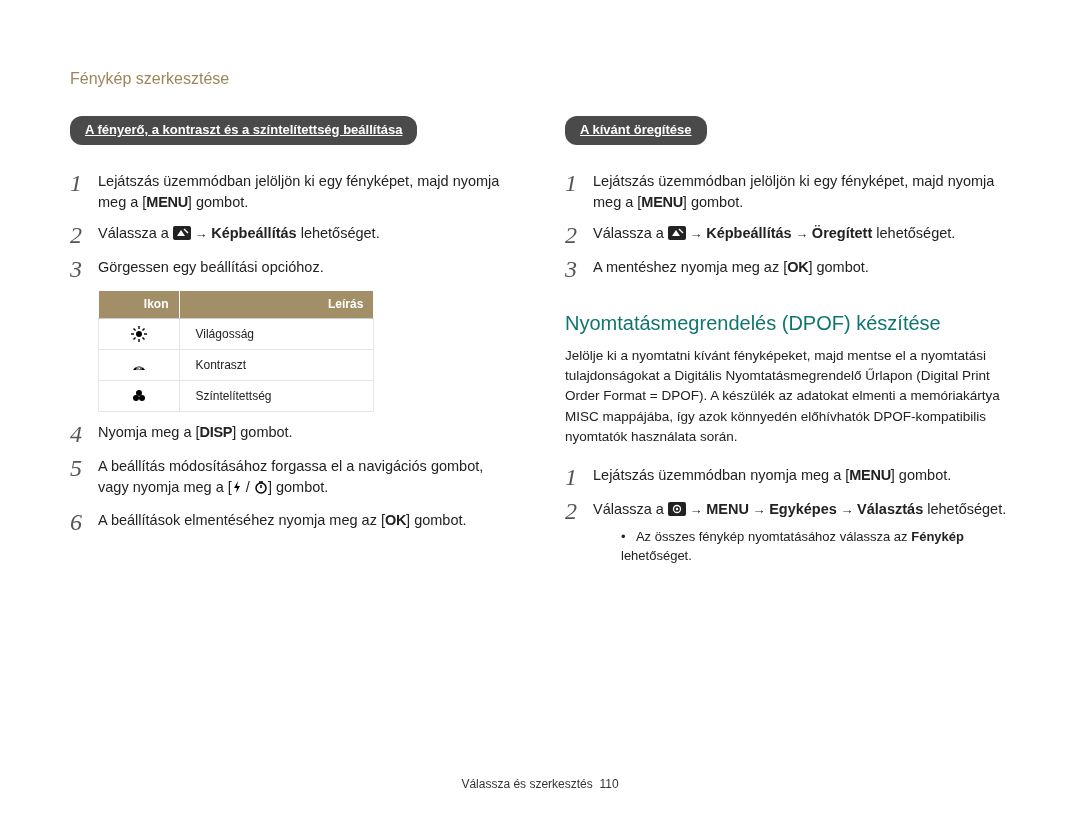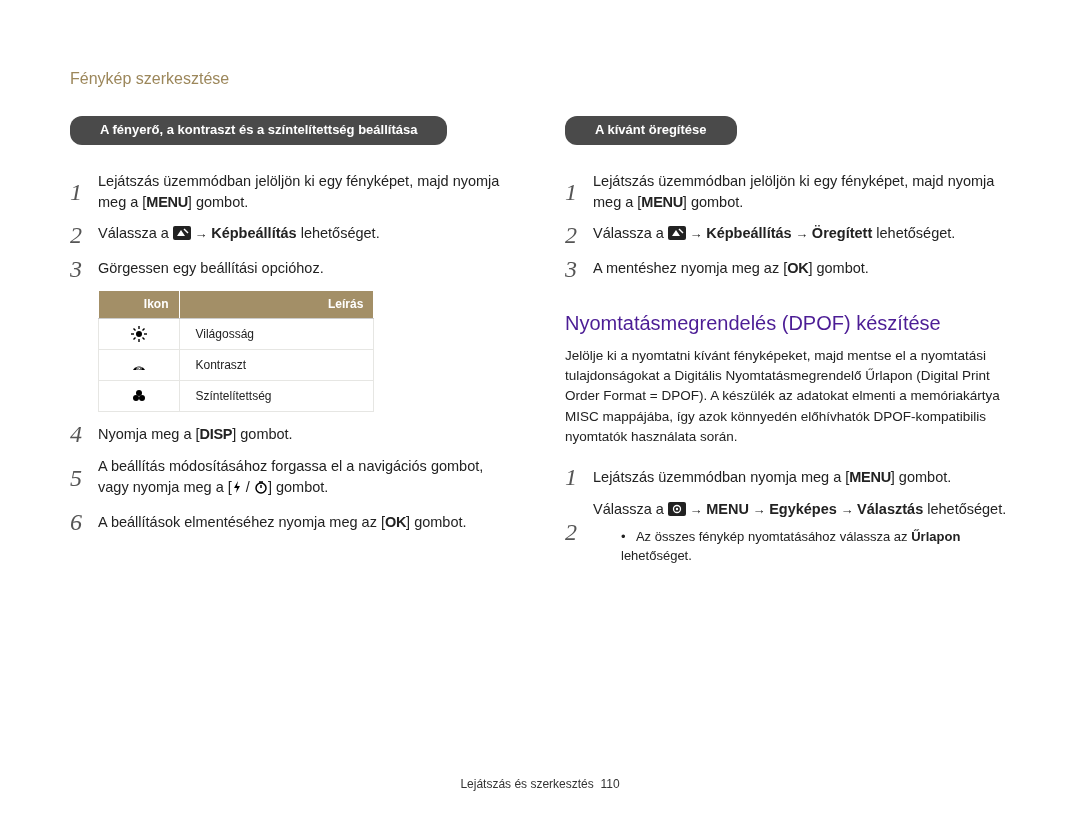--- a/index.html
+++ b/index.html
@@ -30,34 +30,35 @@
     flex: 1;
     font-size: 14.5px;
     line-height: 1.45;
   }
   .section-header {
     display: inline-block;
     background: #4a4a4a;
     color: #fff;
     font-weight: 600;
     font-size: 13px;
-    padding: 5px 30px;
+    padding: 5px 15px;
     border-radius: 12px;
     margin-bottom: 16px;
+    text-decoration: underline;
   }
   ol.steps {
     list-style: none;
     padding: 0;
     margin: 0;
     counter-reset: step;
   }
   ol.steps > li {
     display: flex;
     margin: 10px 0;
-    align-items: center;
+    align-items: flex-start;
   }
   ol.steps > li::before {
     counter-increment: step;
     content: counter(step);
     font-style: italic;
     font-family: Georgia, 'Times New Roman', serif;
     font-size: 24px;
     color: #555;
     width: 28px;
     flex-shrink: 0;
@@ -100,21 +101,21 @@
     padding: 6px 16px;
     border-bottom: 1px solid #e6e6e3;
     border-right: 1px solid #e6e6e3;
   }
   .icon-table td:first-child {
     text-align: center;
     border-left: 1px solid #e6e6e3;
   }
   .icon-cell svg { display: block; margin: 0 auto; }
   .blue-heading {
-    color: #4c1d95;
+    color: #0f766e;
     font-size: 20px;
     font-weight: 400;
     margin: 28px 0 8px 0;
   }
   .paragraph {
     font-size: 13.5px;
     line-height: 1.5;
     margin: 4px 0 18px 0;
   }
   .sub-bullet {
@@ -274,24 +275,24 @@
         <li>
           <div class="step-body">
             <span>Válassza a </span><span class="icon-inline"><svg width="18" height="14" viewBox="0 0 18 14">
                   <rect x="0" y="0" width="18" height="14" rx="2" fill="#222"></rect>
                   <circle cx="9" cy="7" r="3.5" fill="none" stroke="#fff" stroke-width="1.3"></circle>
                   <circle cx="9" cy="7" r="1.2" fill="#fff"></circle>
                 </svg></span><span class="arrow"> → </span><span class="bold">MENU</span><span class="arrow"> → </span><span class="bold">Egyképes</span><span class="arrow"> → </span><span class="bold">Választás</span>
             <span>lehetőséget.</span>
             <div class="sub-bullet">
               <span class="dot">•</span>
-              <span>Az összes fénykép nyomtatásához válassza az </span><span class="bold">Űrlapon</span><span> lehetőséget.</span>
+              <span>Az összes fénykép nyomtatásához válassza az </span><span class="bold">Fénykép</span><span> lehetőséget.</span>
             </div>
           </div>
         </li>
       </ol>
     </div>
   </div>
 </div>
 
 <div class="footer">
-  <span>Lejátszás és szerkesztés</span>&nbsp;&nbsp;<span>110</span>
+  <span>Válassza és szerkesztés</span>&nbsp;&nbsp;<span>110</span>
 </div>
 
 </body></html>

